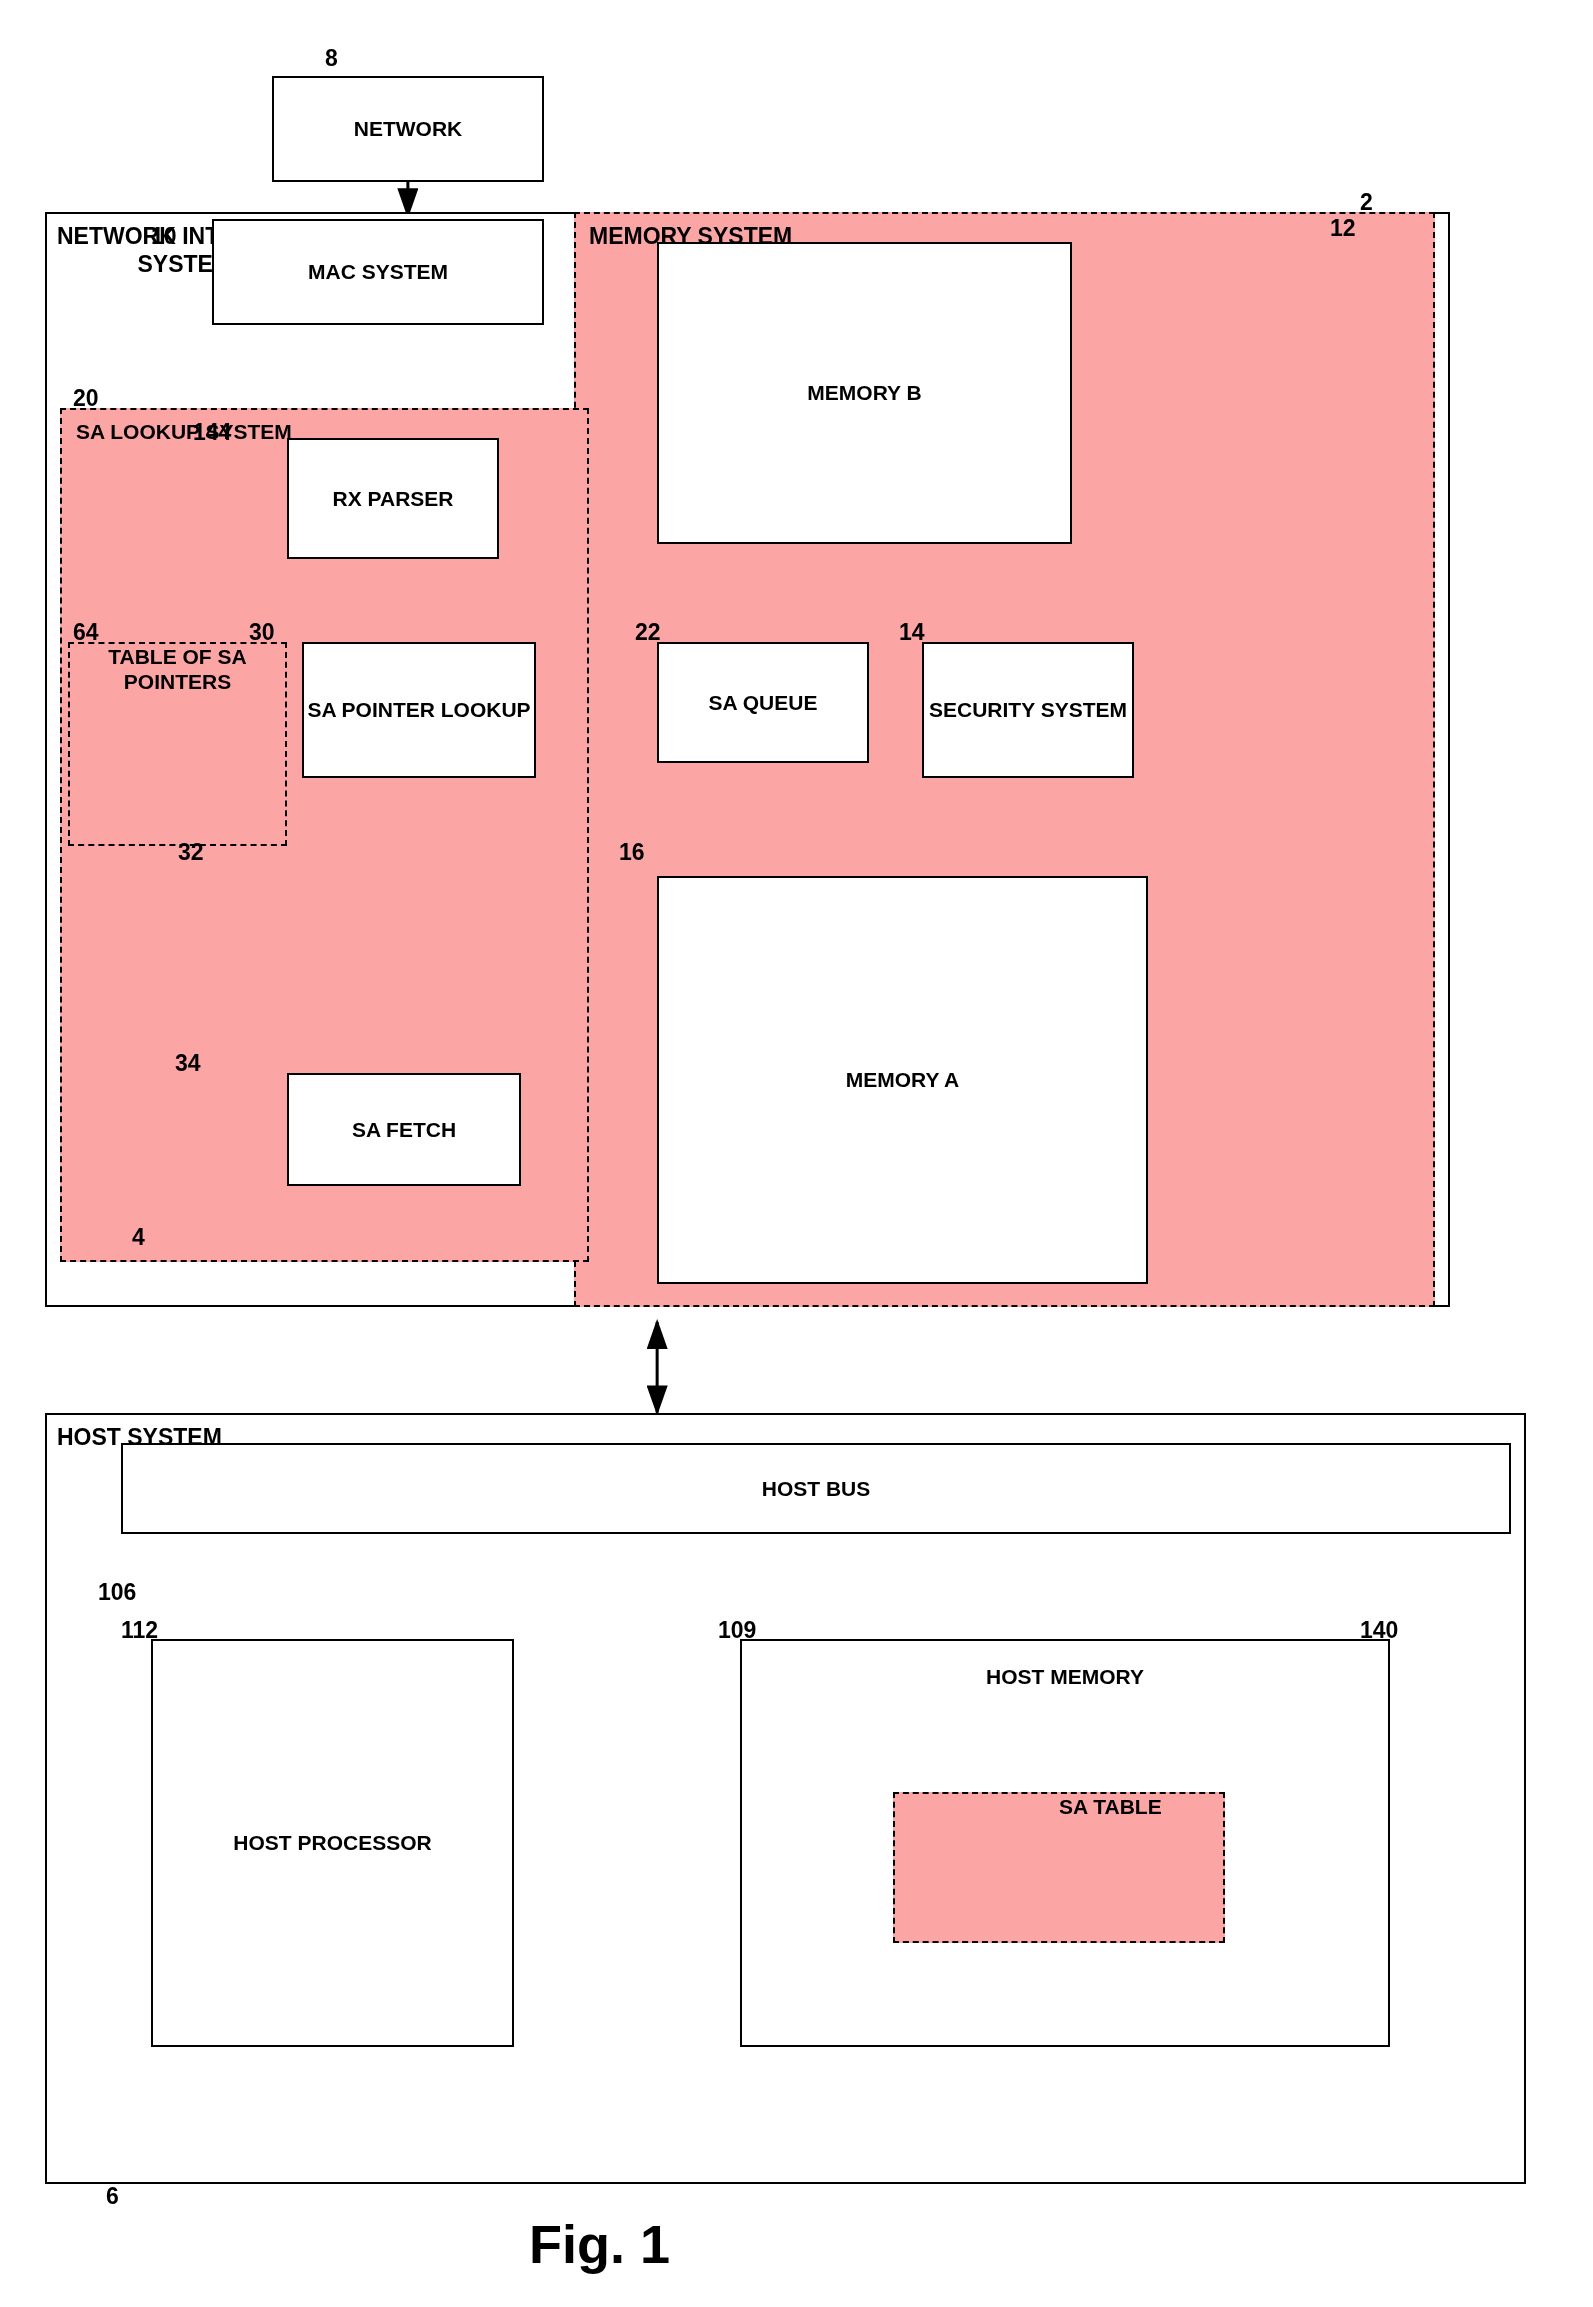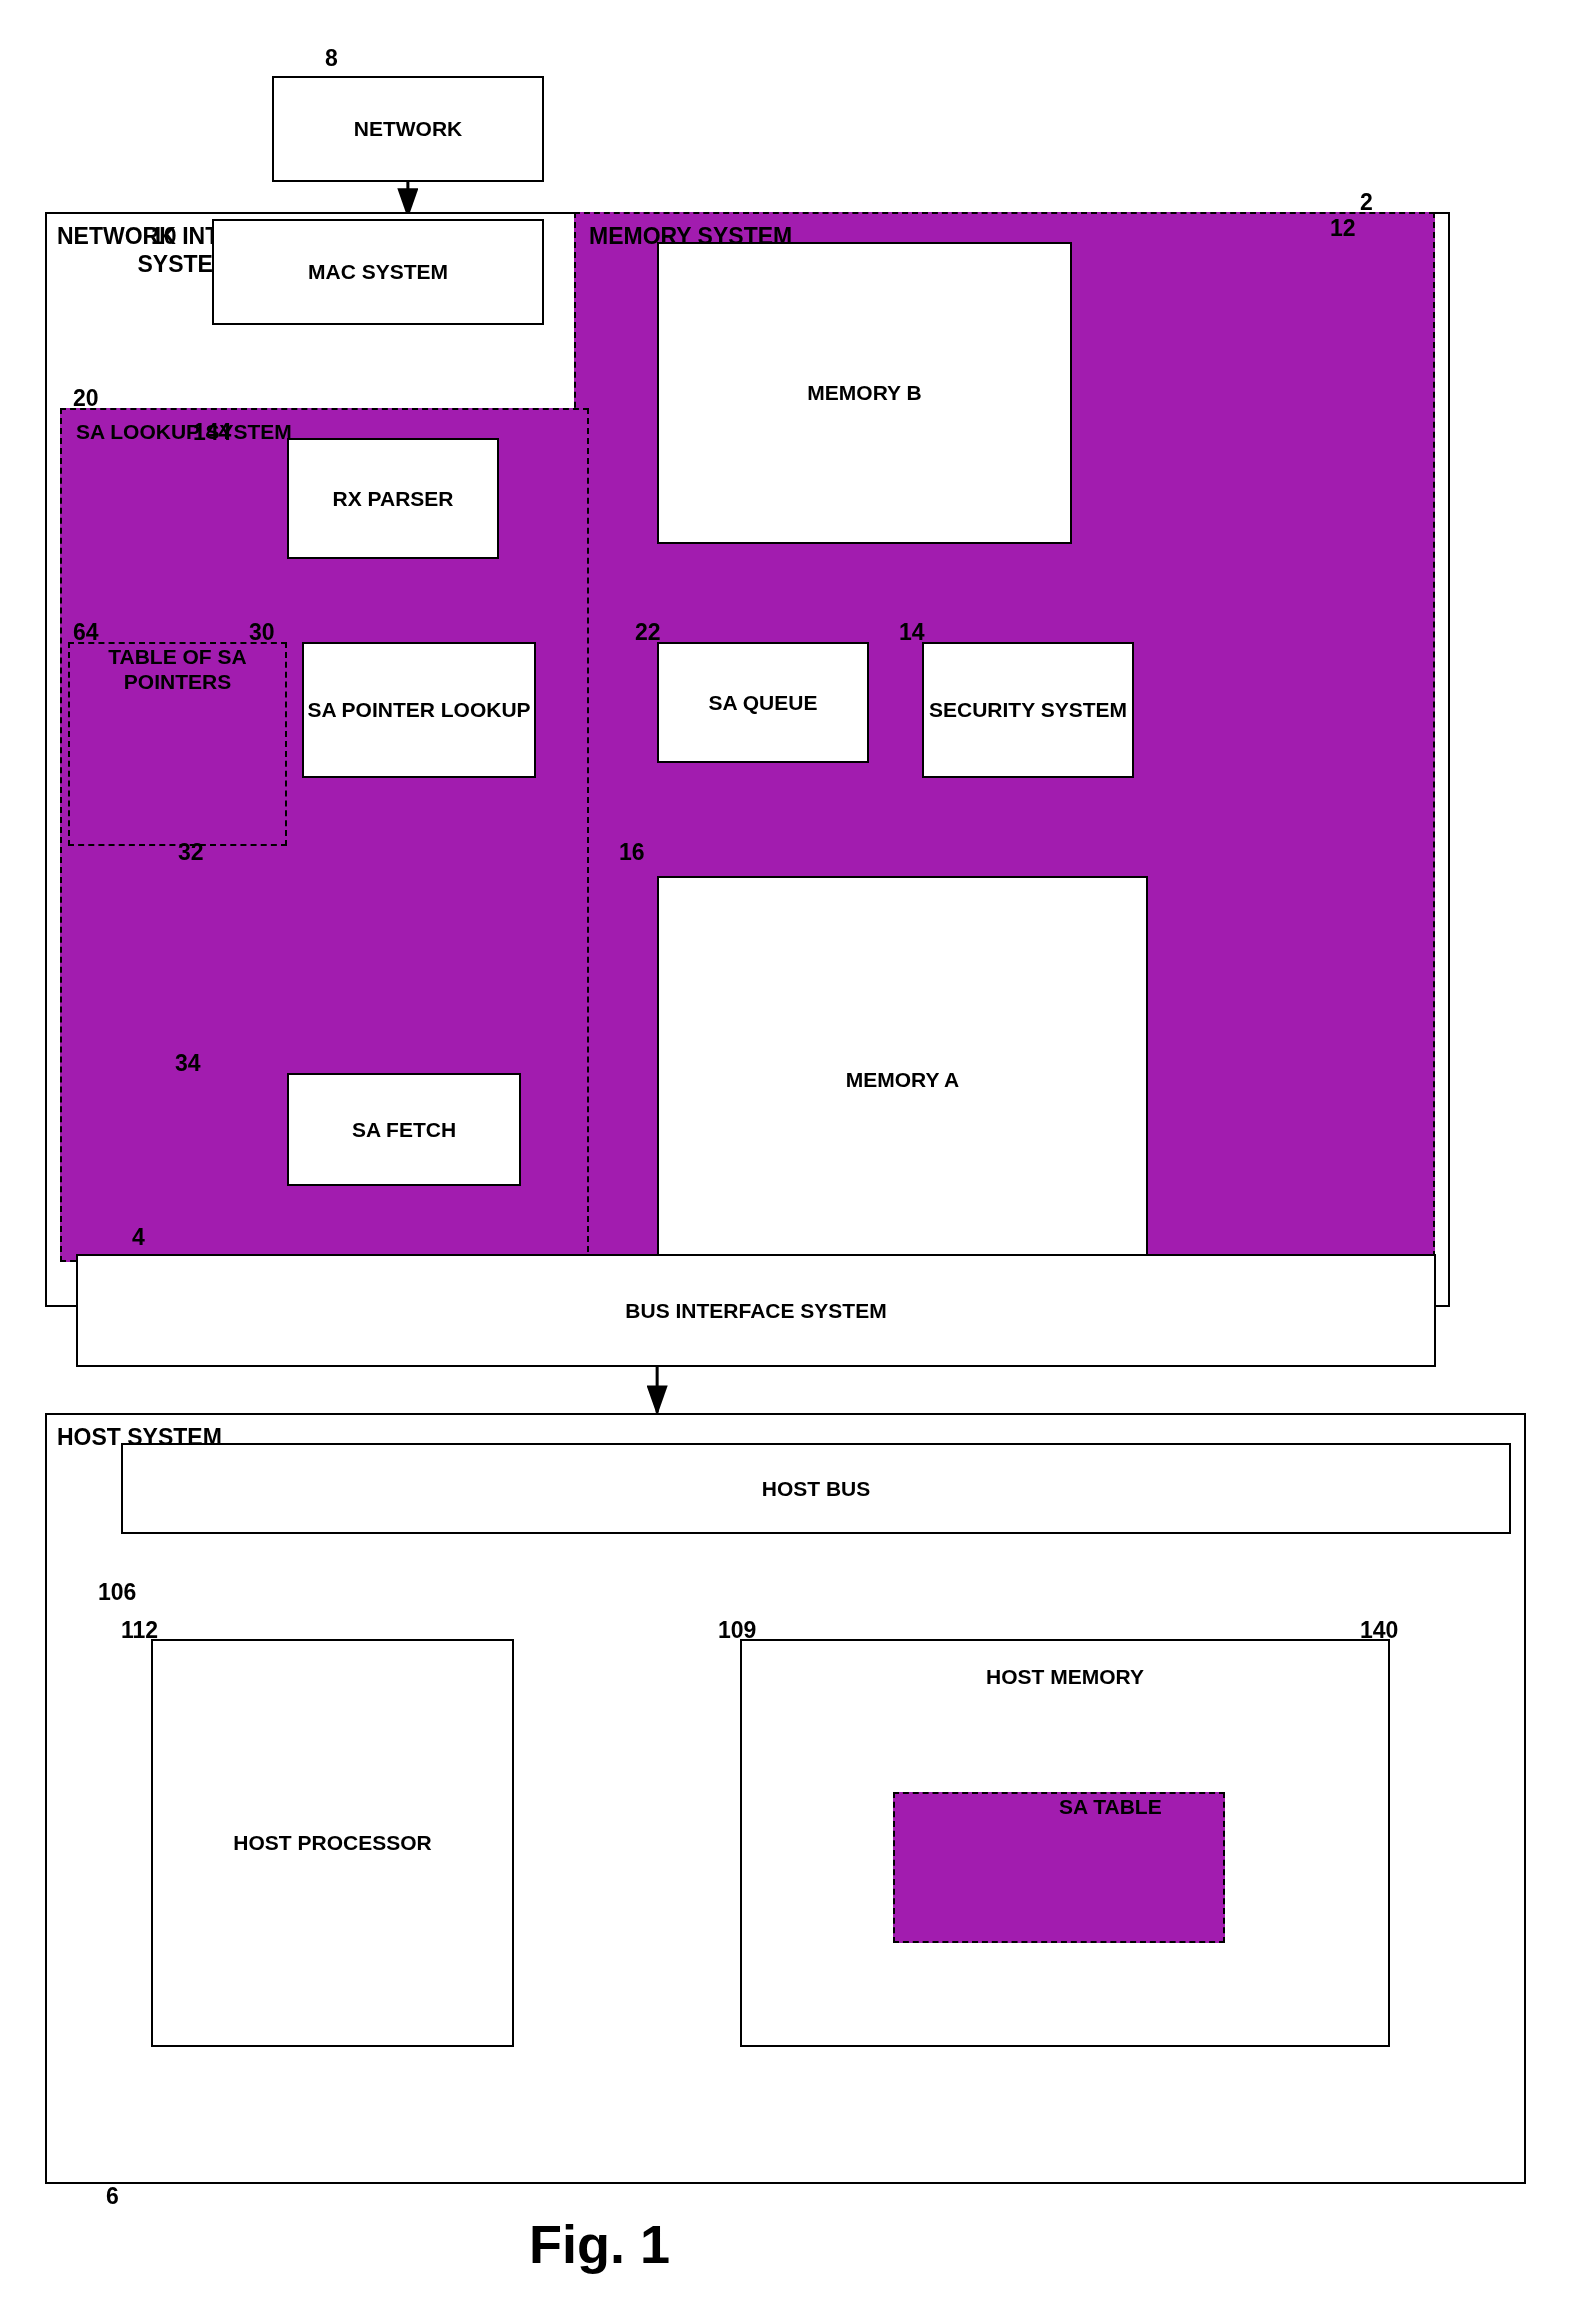--- a/index.html
+++ b/index.html
@@ -26,21 +26,21 @@
       background: #fff;
       display: flex;
       align-items: center;
       justify-content: center;
       text-align: center;
     }
 
     .box-dashed {
       position: absolute;
       border: 2.3px dashed #000;
-      background: #a21caf;
+      background: #fca5a5;
     }
 
     .box-label {
       position: absolute;
       font-size: 21px;
       font-weight: bold;
       text-align: center;
       line-height: 1.2;
     }
 
@@ -185,23 +185,20 @@
   <div class="box" style="left:657px; top:876px; width:491px; height:408px;">
     <span class="box-label">MEMORY A</span>
   </div>
 
   <span class="ref-num" style="left:175px; top:1050px;">34</span>
   <div class="box" style="left:287px; top:1073px; width:234px; height:113px;">
     <span class="box-label">SA FETCH</span>
   </div>
 
   <span class="ref-num" style="left:132px; top:1224px;">4</span>
-  <div class="box" style="left:76px; top:1254px; width:1360px; height:113px;">
-    <span class="box-label">BUS INTERFACE SYSTEM</span>
-  </div>
 
   <div class="box" style="left:45px; top:1413px; width:1481px; height:771px;"></div>
   <span class="box-label" style="left:57px; top:1424px; font-size:23px; font-weight:bold;">HOST SYSTEM</span>
 
   <div class="box" style="left:121px; top:1443px; width:1390px; height:91px;">
     <span class="box-label">HOST BUS</span>
   </div>
 
   <span class="ref-num" style="left:98px; top:1579px;">106</span>
 

